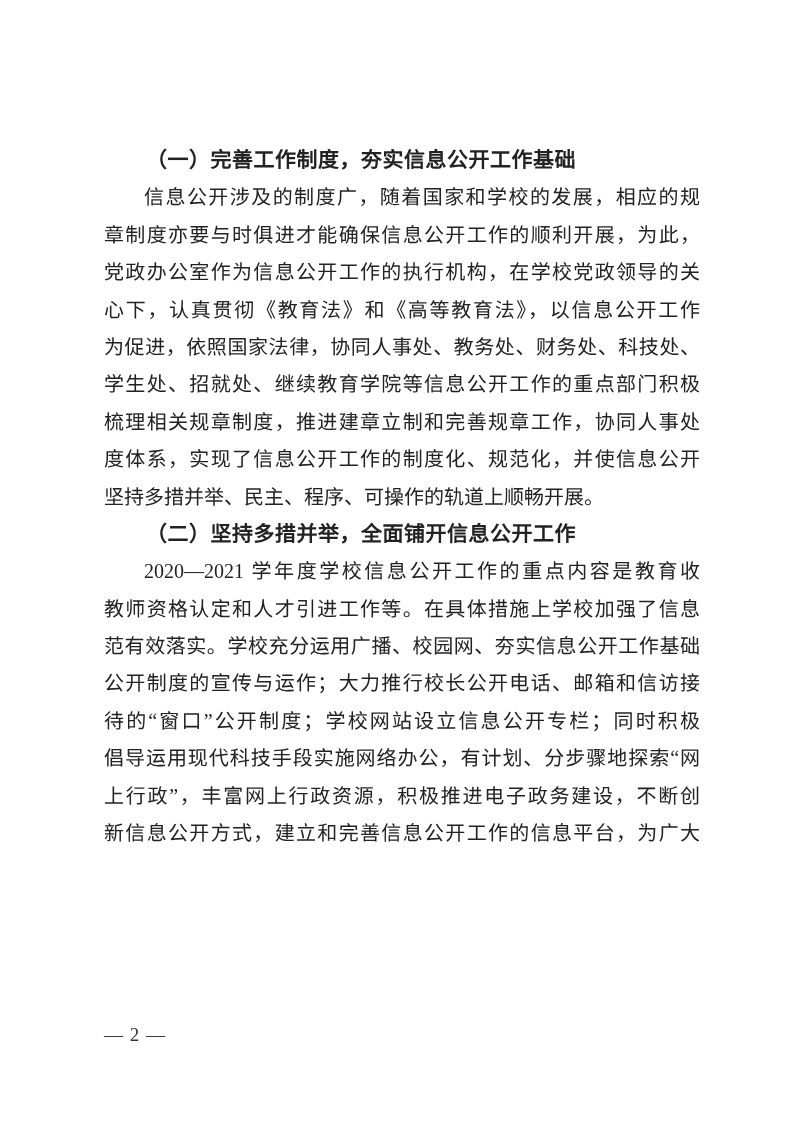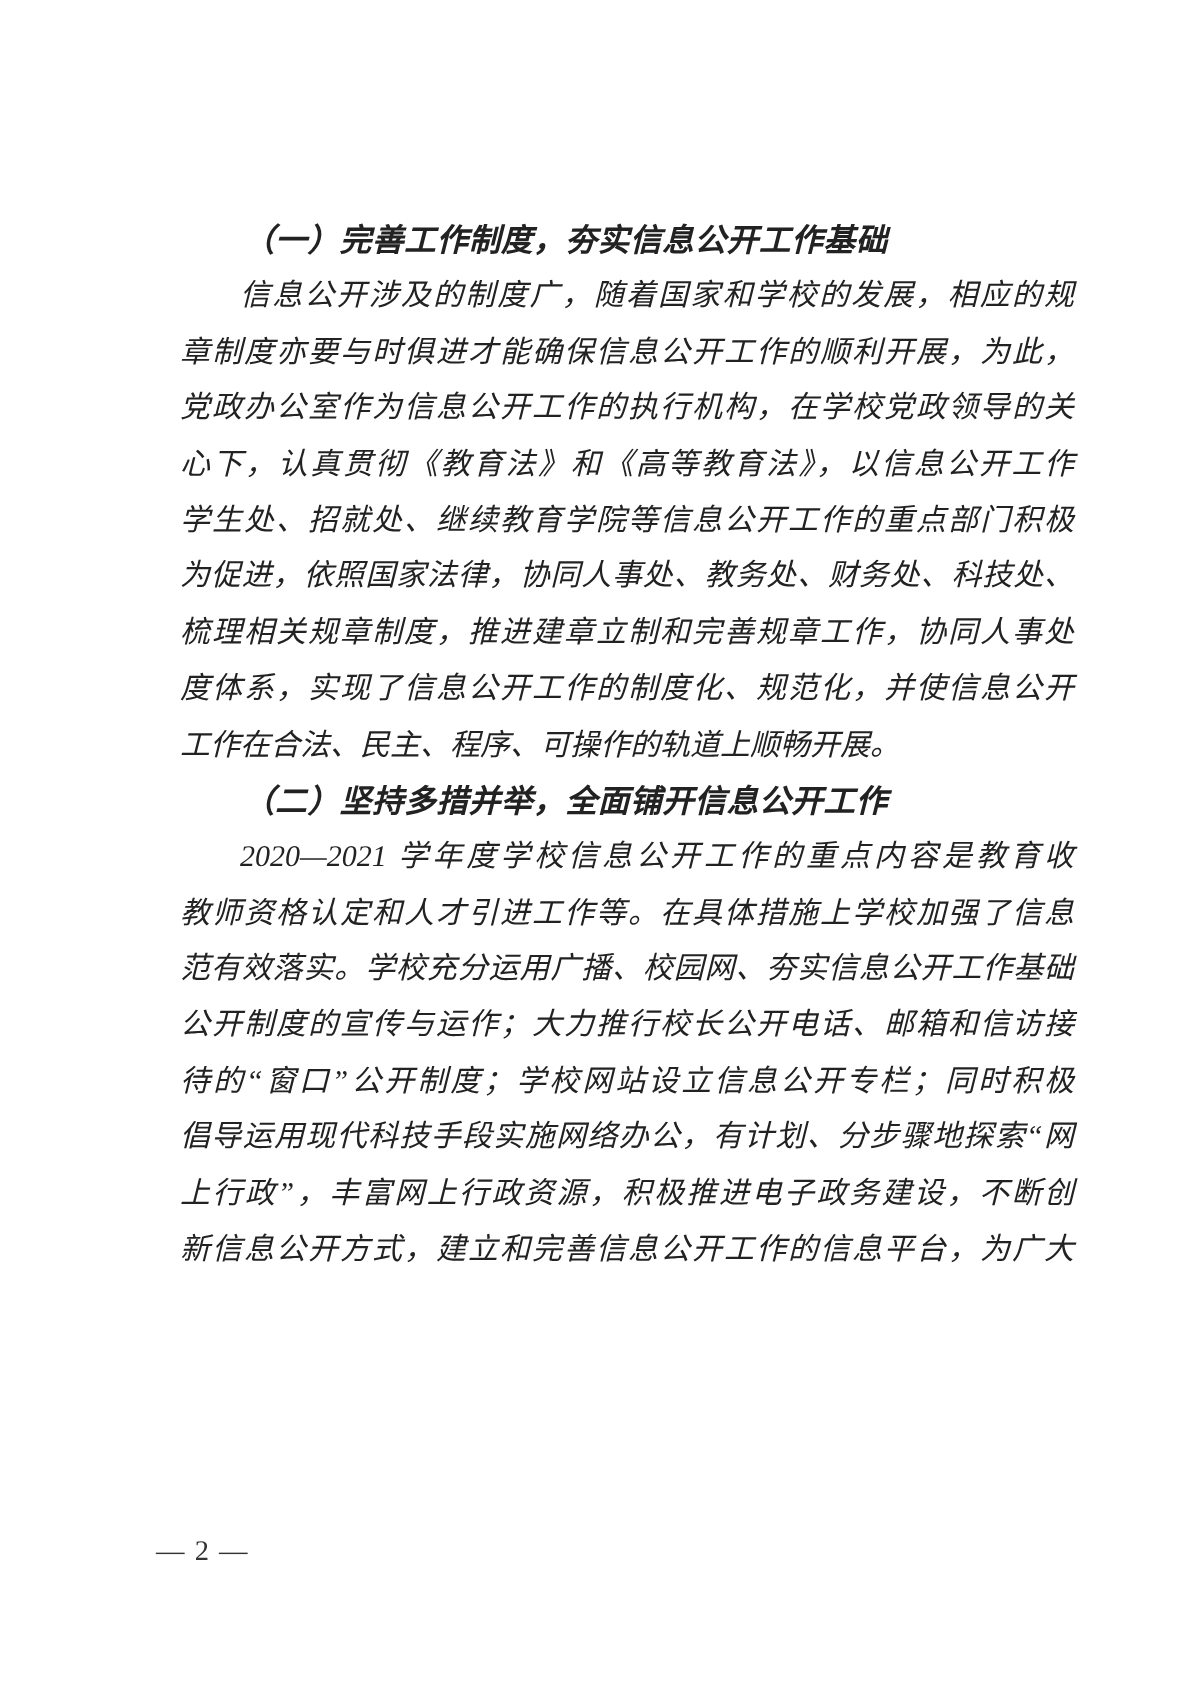--- a/index.html
+++ b/index.html
@@ -11,24 +11,23 @@
     position: relative;
     width: 793px;
     height: 1122px;
     background: #ffffff;
     overflow: hidden;
     font-family: "Liberation Serif", "DejaVu Serif", serif;
     color: #222222;
   }
   .content {
     position: absolute;
-    left: 120px;
+    left: 104px;
     top: 142px;
     width: 596px;
-    font-style: italic;
   }
   .section-heading {
     font-size: 21px;
     line-height: 37.4px;
     height: 37.4px;
     font-weight: 700;
     text-indent: 2em;
     letter-spacing: 0.5px;
     white-space: nowrap;
   }
@@ -61,25 +60,25 @@
 <body>
 
 <div class="page">
   <div class="content">
 
     <div class="section-heading">（一）完善工作制度，夯实信息公开工作基础</div>
     <div class="text-line first-line">信息公开涉及的制度广，随着国家和学校的发展，相应的规</div>
     <div class="text-line">章制度亦要与时俱进才能确保信息公开工作的顺利开展，为此，</div>
     <div class="text-line">党政办公室作为信息公开工作的执行机构，在学校党政领导的关</div>
     <div class="text-line">心下，认真贯彻《教育法》和《高等教育法》，以信息公开工作</div>
+    <div class="text-line">为促进，依照国家法律，协同人事处、教务处、财务处、科技处、</div>
     <div class="text-line">学生处、招就处、继续教育学院等信息公开工作的重点部门积极</div>
-    <div class="text-line">为促进，依照国家法律，协同人事处、教务处、财务处、科技处、</div>
     <div class="text-line">梳理相关规章制度，推进建章立制和完善规章工作，协同人事处</div>
     <div class="text-line">度体系，实现了信息公开工作的制度化、规范化，并使信息公开</div>
-    <div class="text-line flush-left">工作在合法、民主、程序、可操作的轨道上顺畅开展。</div>
+    <div class="text-line flush-left">坚持多措并举、民主、程序、可操作的轨道上顺畅开展。</div>
 
     <div class="section-heading">（二）坚持多措并举，全面铺开信息公开工作</div>
     <div class="text-line first-line">2020—2021 学年度学校信息公开工作的重点内容是教育收</div>
     <div class="text-line">教师资格认定和人才引进工作等。在具体措施上学校加强了信息</div>
     <div class="text-line">范有效落实。学校充分运用广播、校园网、夯实信息公开工作基础</div>
     <div class="text-line">公开制度的宣传与运作；大力推行校长公开电话、邮箱和信访接</div>
     <div class="text-line">待的“窗口”公开制度；学校网站设立信息公开专栏；同时积极</div>
     <div class="text-line">倡导运用现代科技手段实施网络办公，有计划、分步骤地探索“网</div>
     <div class="text-line">上行政”，丰富网上行政资源，积极推进电子政务建设，不断创</div>
     <div class="text-line">新信息公开方式，建立和完善信息公开工作的信息平台，为广大</div>

